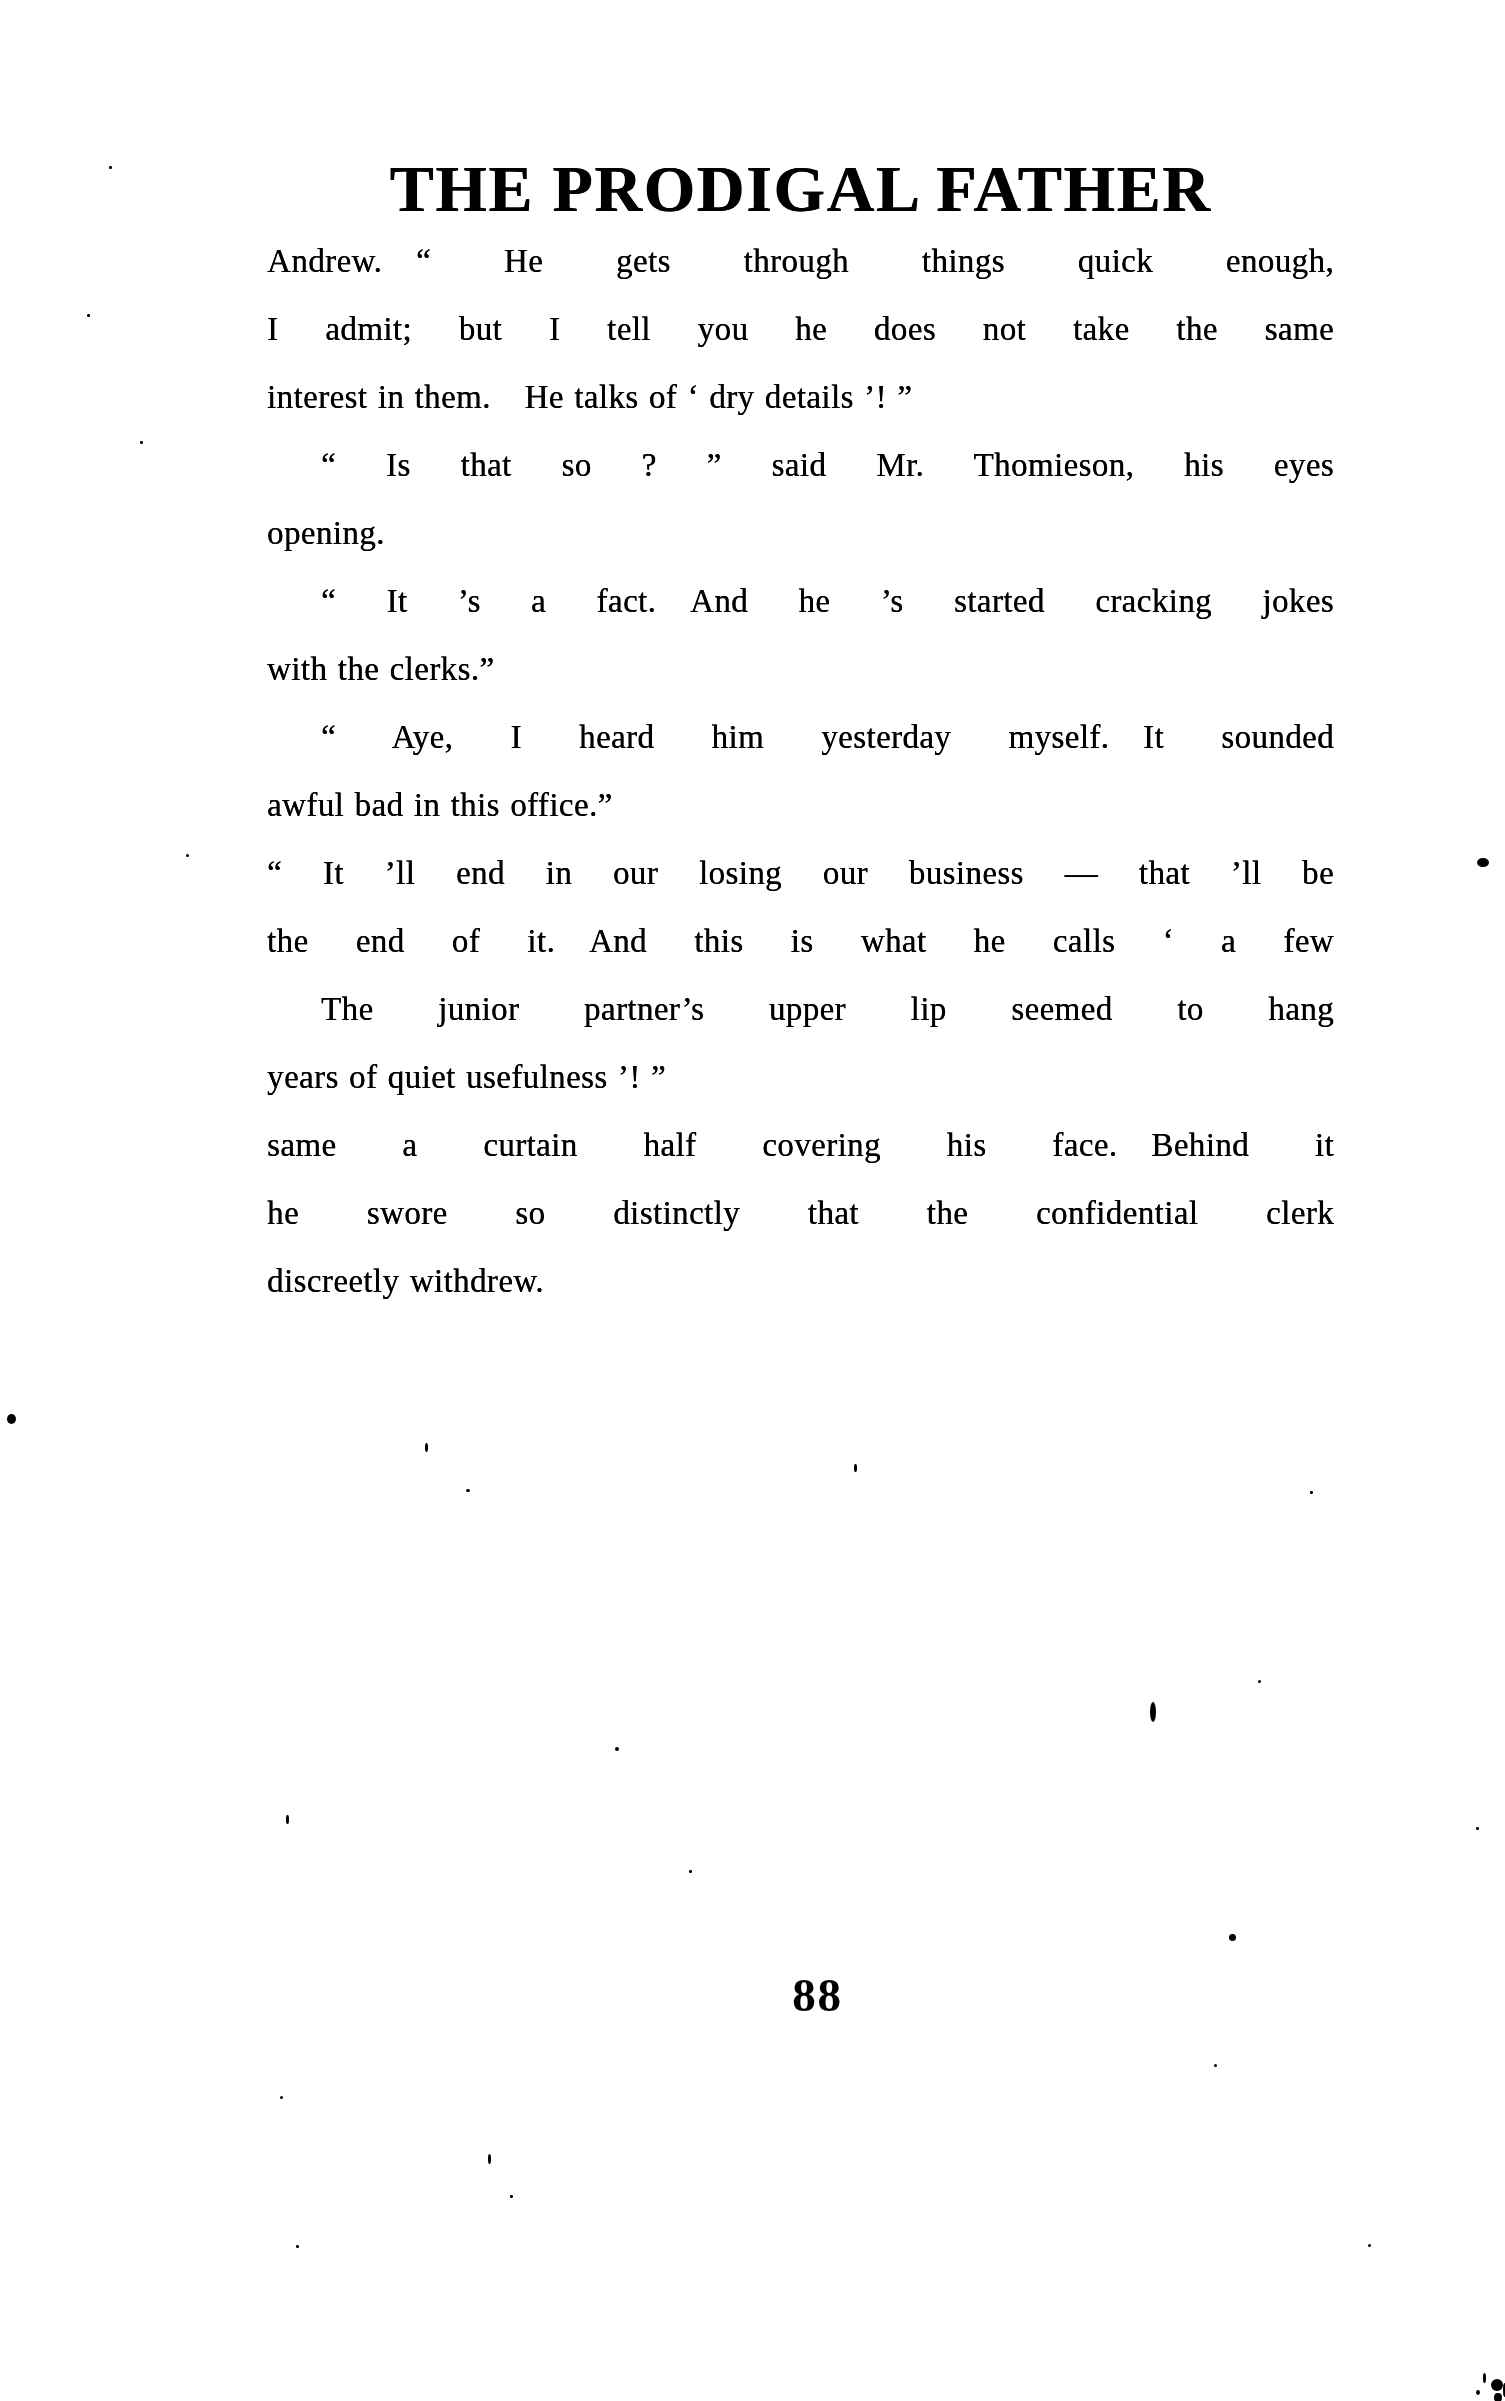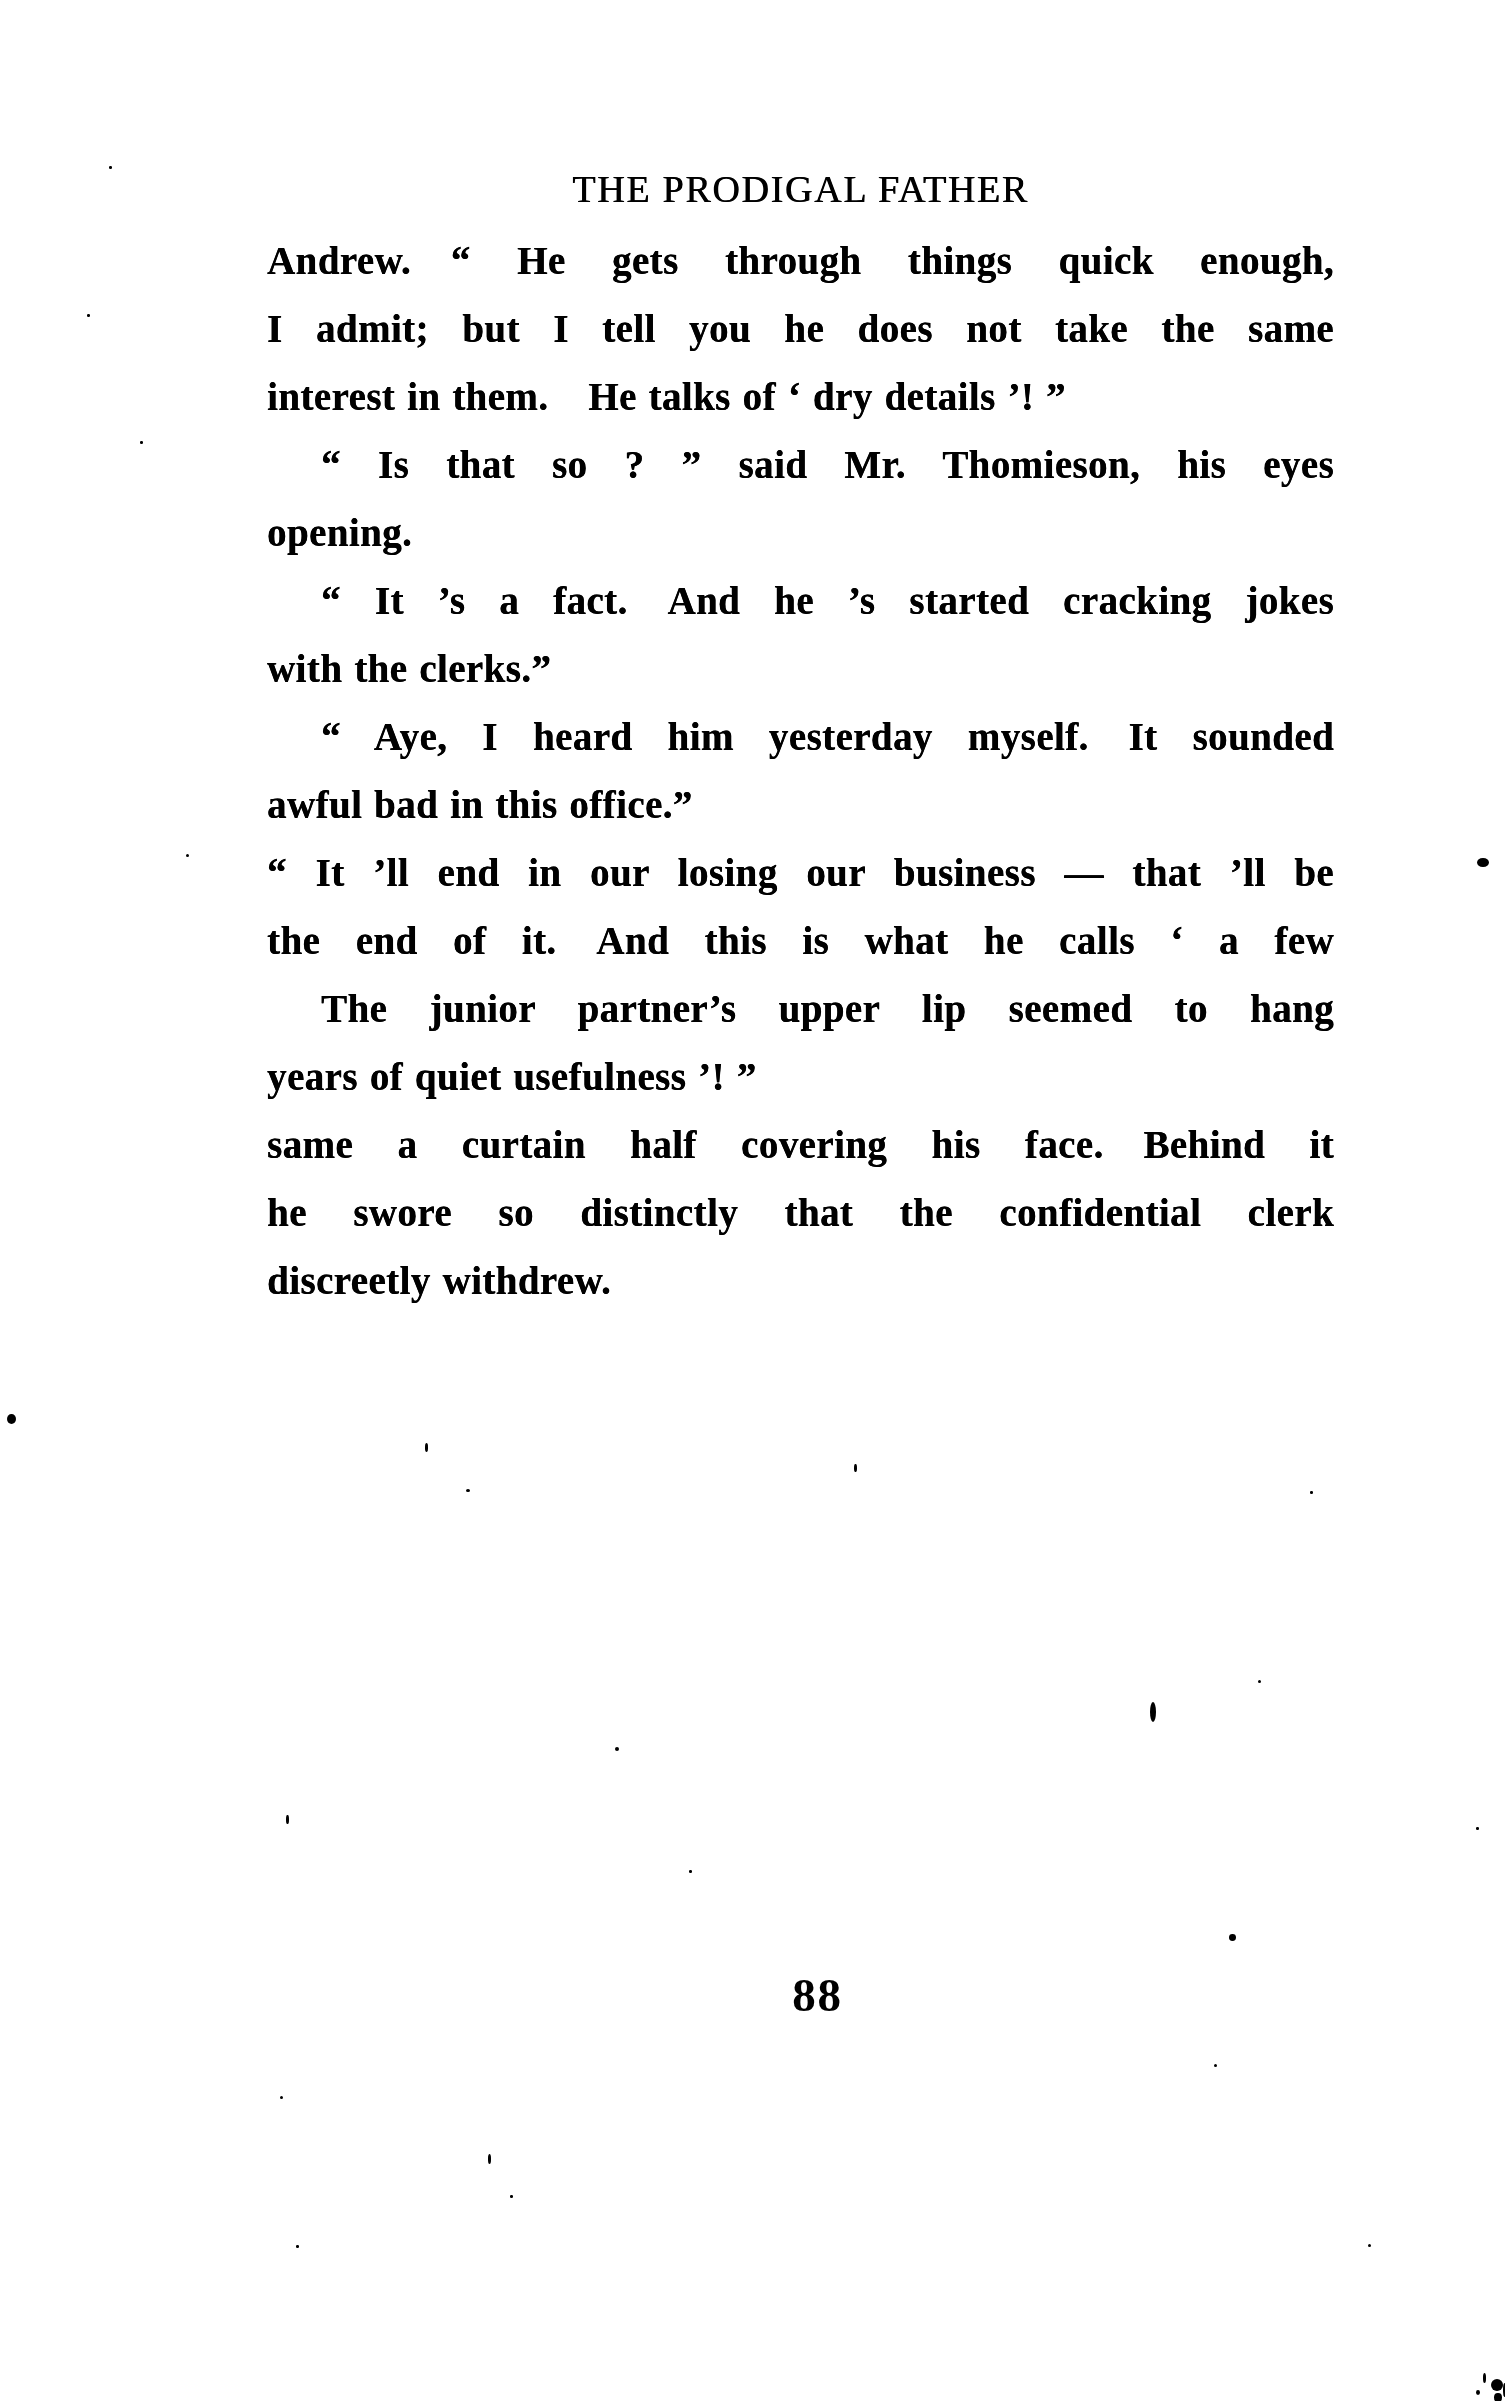--- a/index.html
+++ b/index.html
@@ -15,37 +15,36 @@
     overflow: hidden;
     font-family: "Liberation Serif", "DejaVu Serif", serif;
     color: #000000;
   }
   .page-title {
     position: absolute;
     top: 162px;
     left: 267px;
     width: 1067px;
     text-align: center;
-    font-size: 38px;
+    font-size: 66px;
     line-height: 54px;
     letter-spacing: 1.7px;
-    font-weight: normal;
+    font-weight: bold;
     white-space: nowrap;
     text-shadow: 0.6px 0 0 currentColor;
   }
   .text-block {
     position: absolute;
     top: 227px;
     left: 267px;
     width: 1067px;
-    font-size: 39px;
+    font-size: 33px;
     letter-spacing: 0.4px;
     word-spacing: 1.7px;
     text-shadow: 0.3px 0 0 currentColor;
-    font-weight: bold;
   }
   .line {
     height: 68px;
     line-height: 68px;
     white-space: nowrap;
   }
   .line.j {
     white-space: normal;
     text-align: justify;
     text-align-last: justify;

